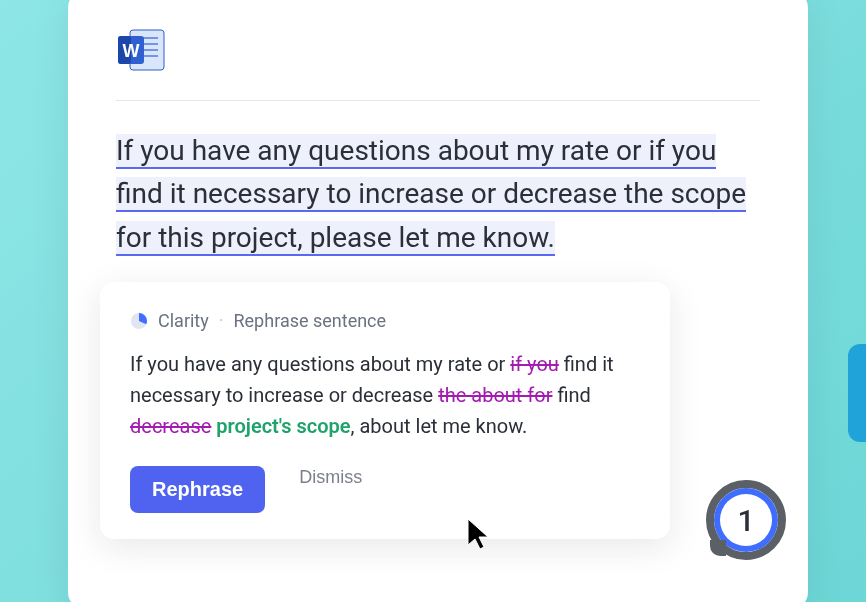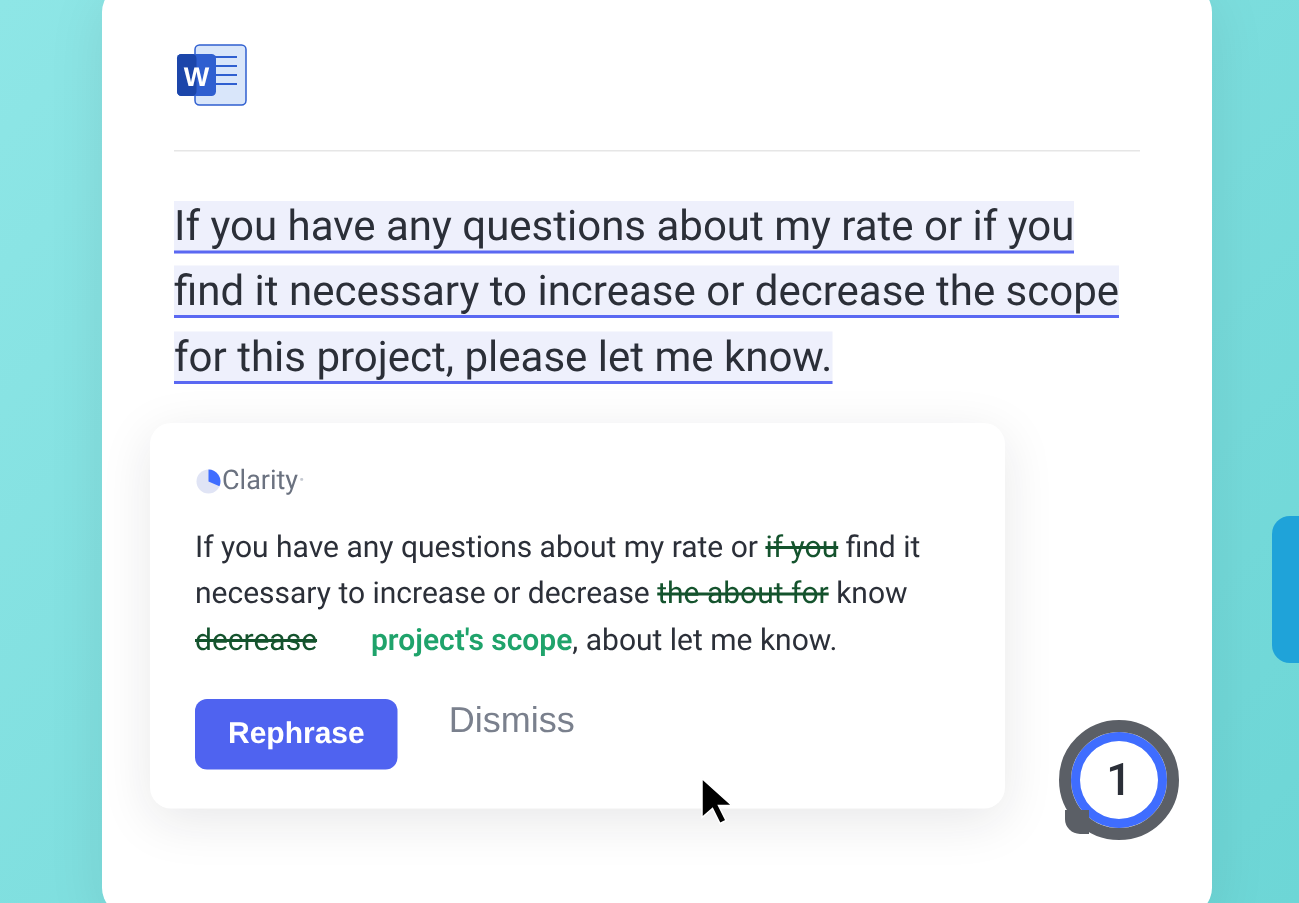--- a/index.html
+++ b/index.html
@@ -52,67 +52,67 @@
     top: 282px;
     width: 570px;
     background: #ffffff;
     border-radius: 14px;
     box-shadow: 0 8px 34px rgba(30,30,40,0.10);
     padding: 28px 30px 26px 30px;
   }
   .card-header {
     display: flex;
     align-items: center;
+    gap: 10px;
     color: #6b7280;
     font-size: 18px;
     margin-bottom: 18px;
   }
   .pie-icon {
     width: 18px; height: 18px;
   }
   .dot-sep {
     color: #c5c9d1;
     font-size: 18px;
   }
   .suggestion-body {
     font-size: 20px;
     line-height: 1.55;
     color: #2b2f38;
     margin-bottom: 24px;
   }
   .strike-red {
-    color: #14532d;
+    color: #a21caf;
     text-decoration: line-through;
     text-decoration-thickness: 2px;
   }
   .insert-green {
     color: #1fa36b;
     font-weight: 600;
-    margin-left: 31px;
   }
   .card-actions {
     display: flex;
     align-items: flex-start;
     gap: 28px;
   }
   .btn-primary {
     background: #4f63f0;
     color: #fff;
     font-size: 20px;
     font-weight: 600;
     border: none;
     border-radius: 8px;
     padding: 12px 22px;
     cursor: pointer;
   }
   .btn-dismiss {
     background: none;
     border: none;
     color: #7a808d;
-    font-size: 24px;
+    font-size: 18px;
     cursor: pointer;
   }
   .fab {
     position: absolute;
     right: 80px;
     bottom: 42px;
     width: 80px;
     height: 80px;
     border-radius: 50%;
     background: #fff;
@@ -181,24 +181,25 @@
 <div class="card">
   <div class="card-header">
     <span class="pie-icon">
       <svg width="18" height="18" viewBox="0 0 18 18">
         <circle cx="9" cy="9" r="8" fill="#e0e4f5"></circle>
         <path d="M9 9 L9 1 A8 8 0 0 1 16.3 12.2 Z" fill="#3f6dff"></path>
       </svg>
     </span>
     <span>Clarity</span>
     <span class="dot-sep">·</span>
+    <span>Rephrase sentence</span>
   </div>
 
   <div class="suggestion-body">
-    <span>If you have any questions about my rate or </span><span class="strike-red">if you</span><span> find it necessary to increase or decrease </span><span class="strike-red">the about for</span><span> know </span><span class="strike-red">decrease</span><span class="insert-green"> project's scope</span><span>, about let me know.</span>
+    <span>If you have any questions about my rate or </span><span class="strike-red">if you</span><span> find it necessary to increase or decrease </span><span class="strike-red">the about for</span><span> find </span><span class="strike-red">decrease</span><span class="insert-green"> project's scope</span><span>, about let me know.</span>
   </div>
 
   <div class="card-actions">
     <button class="btn-primary">Rephrase</button>
     <button class="btn-dismiss">Dismiss</button>
   </div>
 </div>
 
 <div class="fab">
   <div class="fab-corner"></div>

